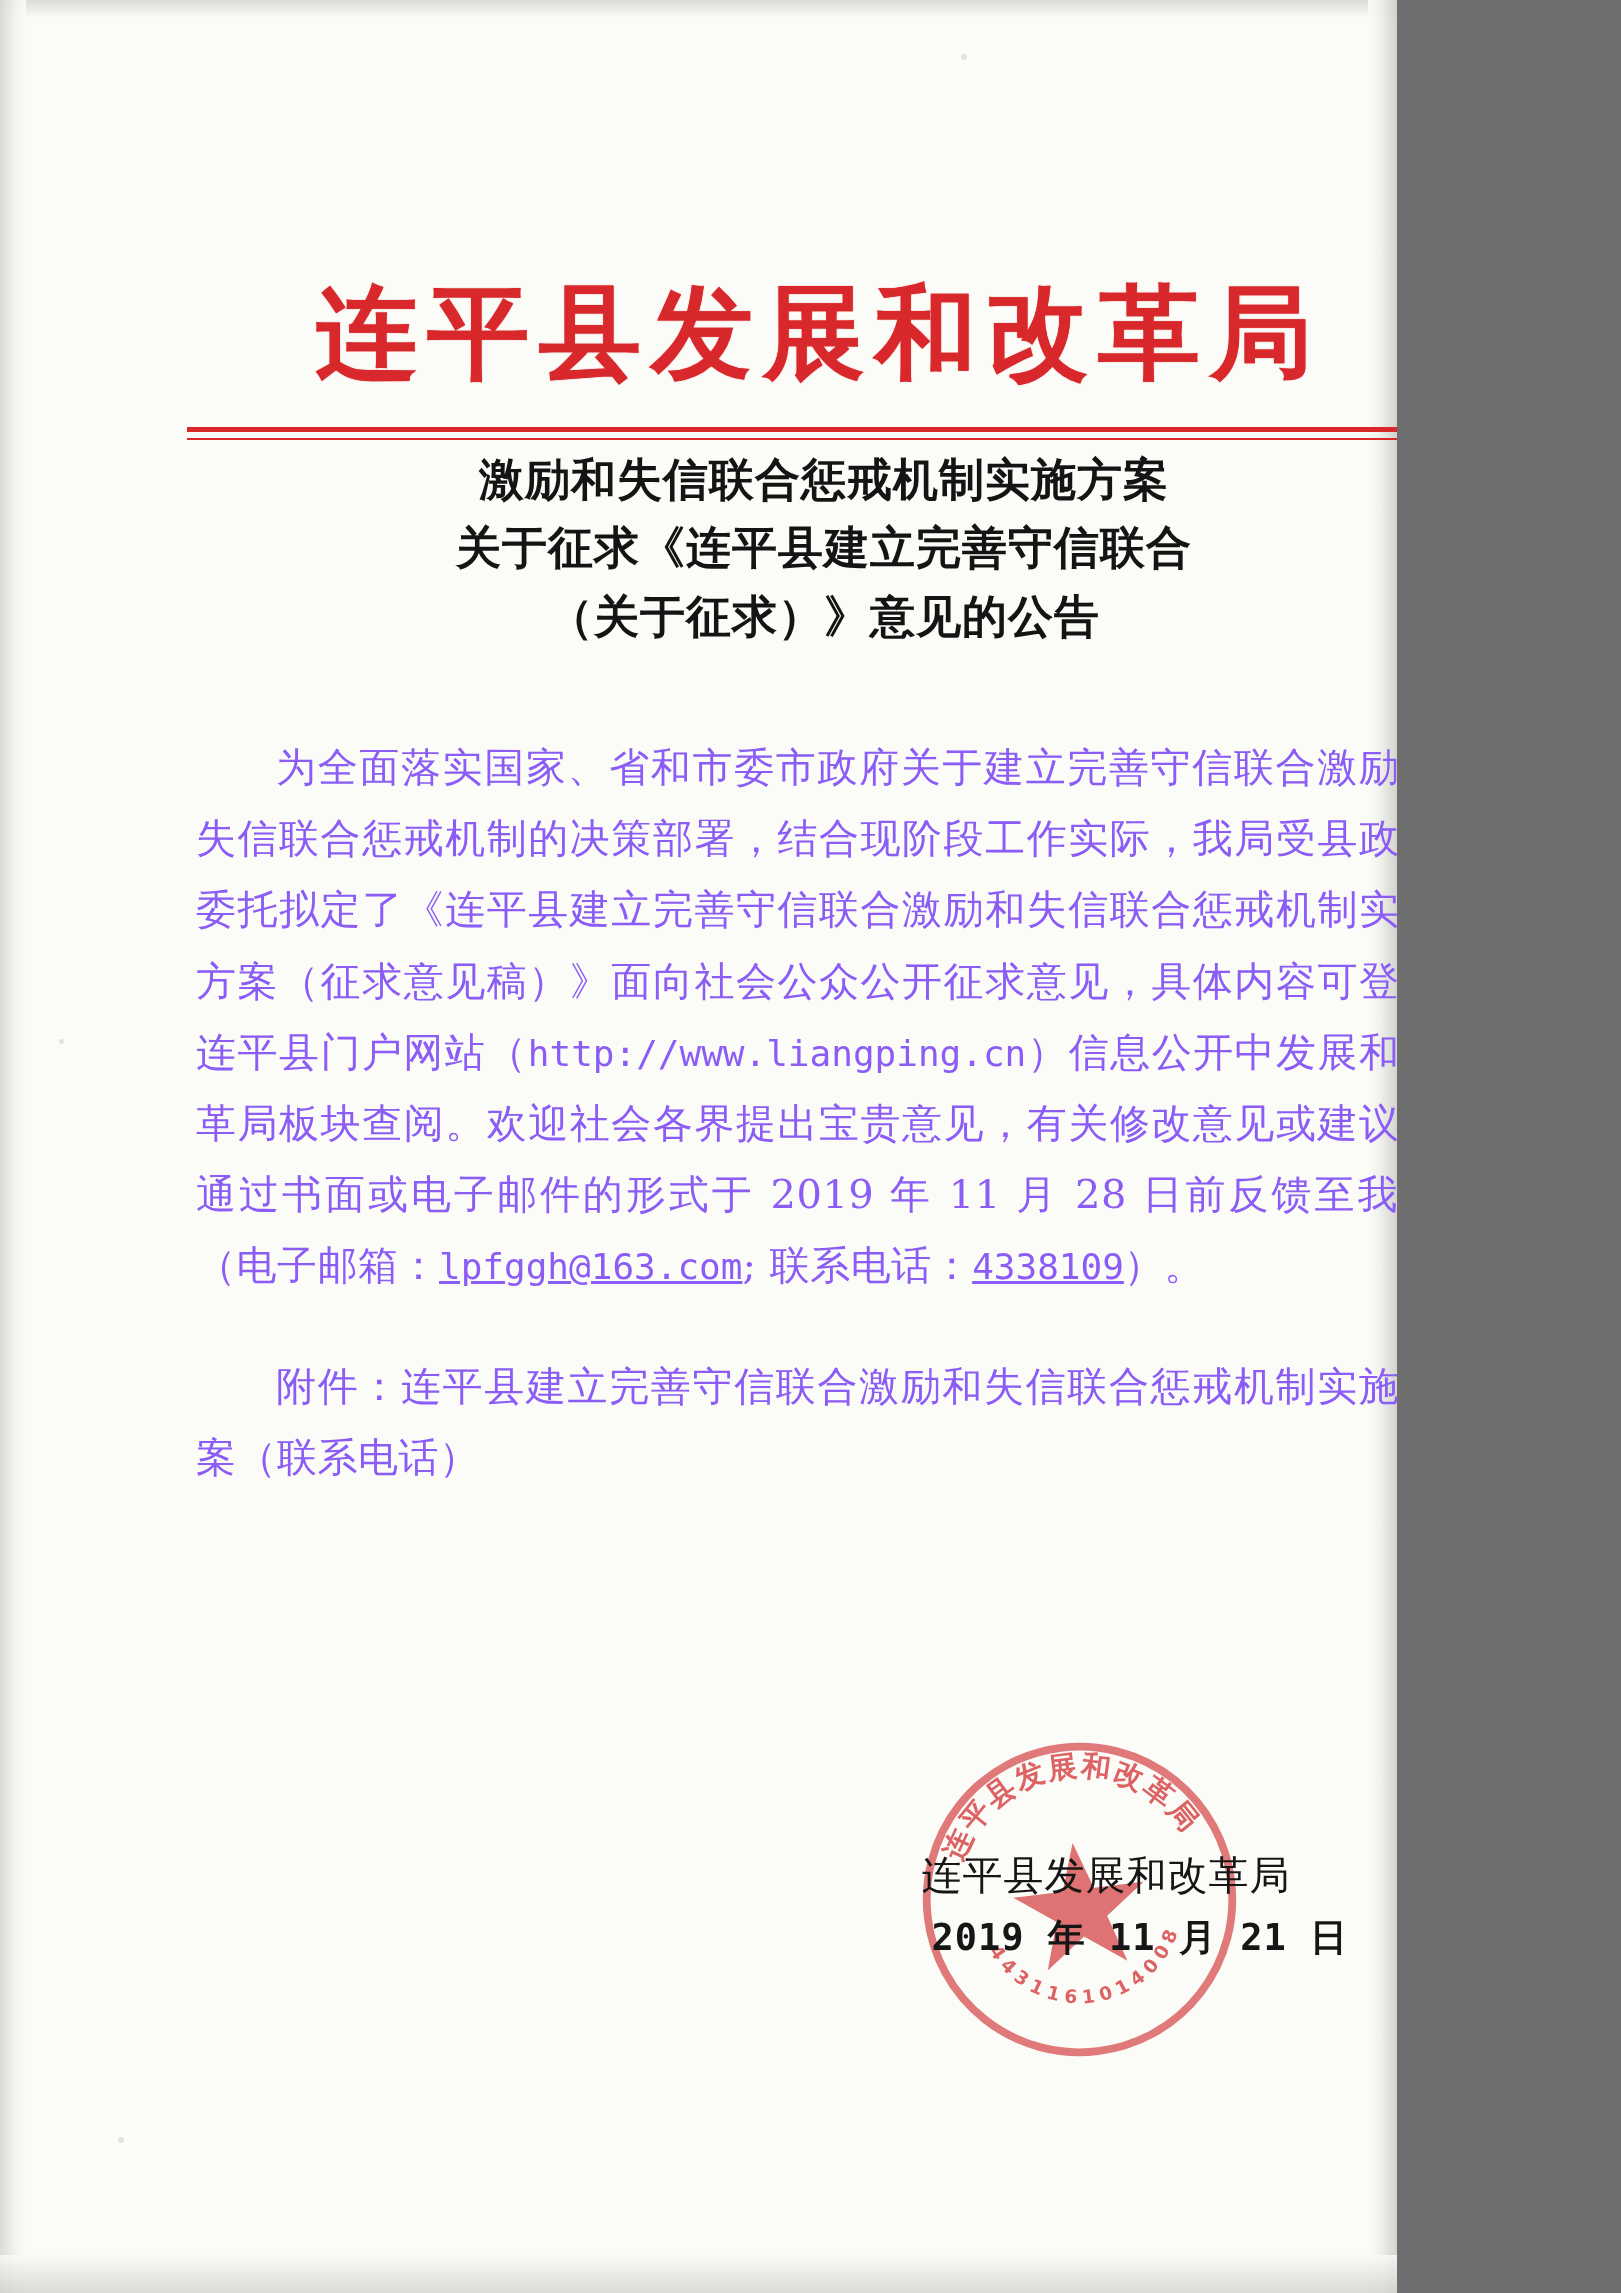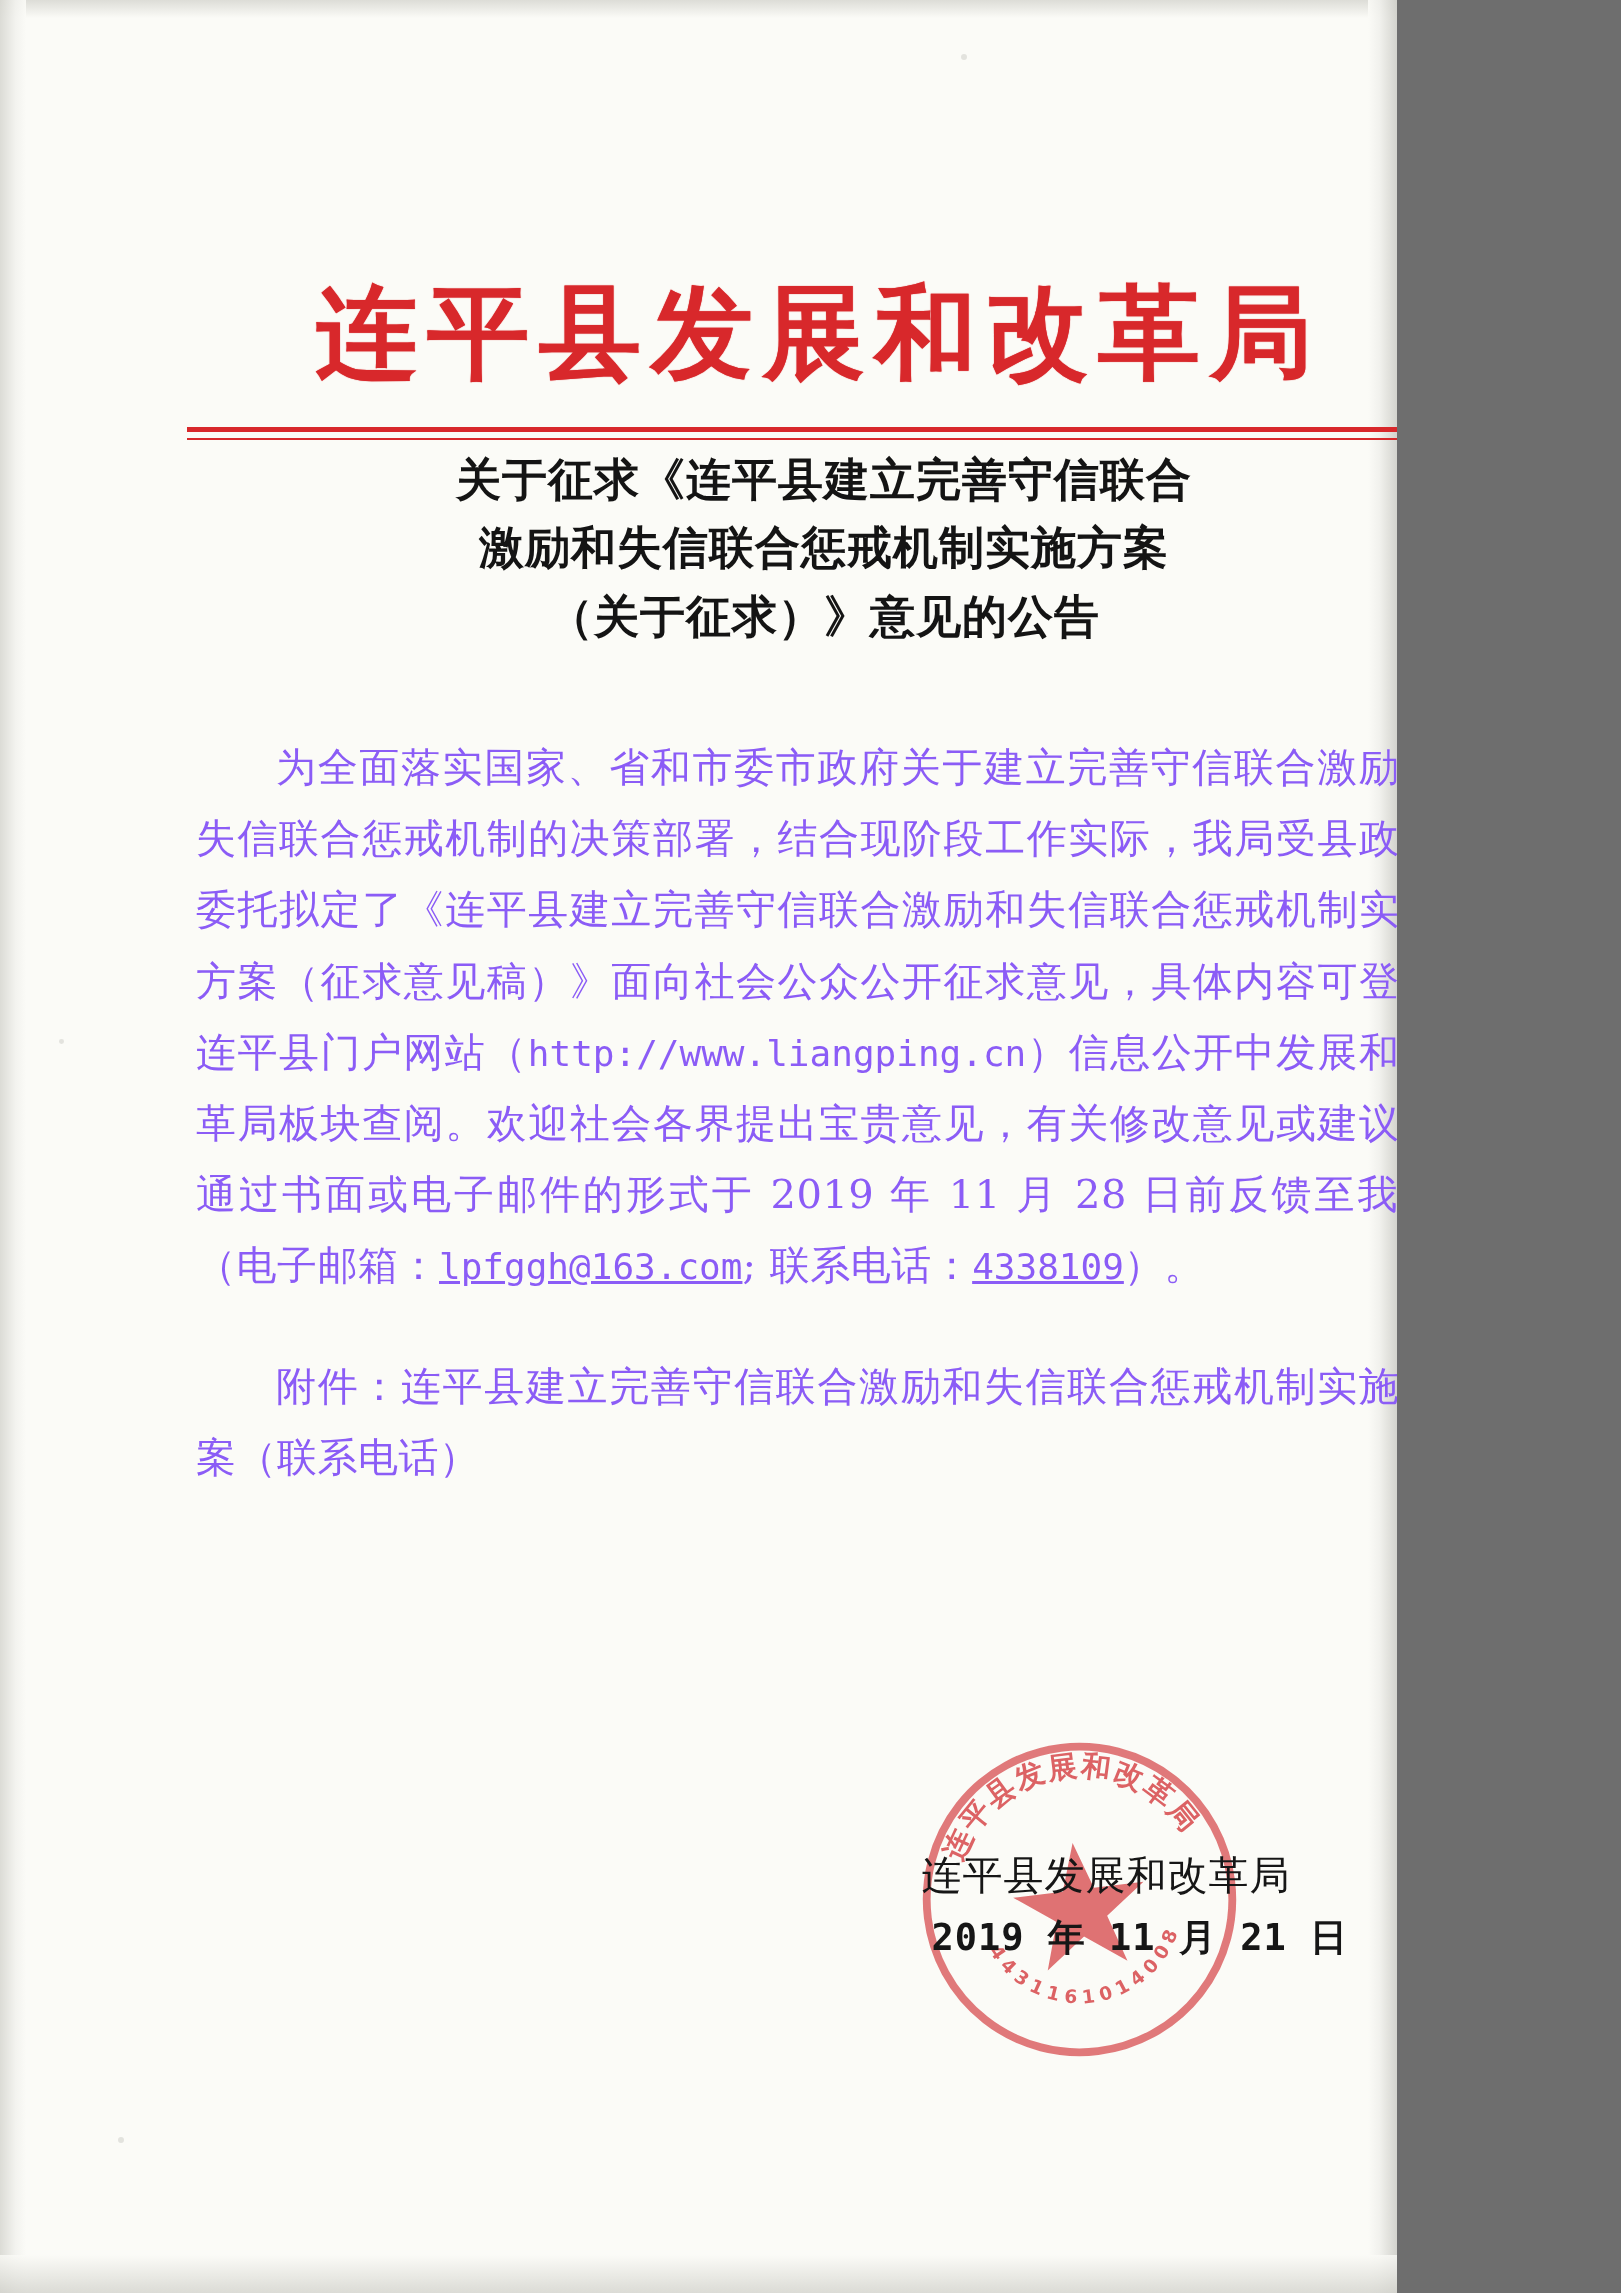--- a/index.html
+++ b/index.html
@@ -192,22 +192,22 @@
 
   <div class="content">
 
     <div class="masthead">
       <div class="masthead-title">连平县发展和改革局</div>
       <div class="masthead-rule"></div>
       <div class="masthead-rule thin"></div>
     </div>
 
     <div class="doc-title">
+      <div>激励和失信联合惩戒机制实施方案</div>
       <div>关于征求《连平县建立完善守信联合</div>
-      <div>激励和失信联合惩戒机制实施方案</div>
       <div>（关于征求）》意见的公告</div>
     </div>
 
     <div class="body-text">
       <p><span>为全面落实国家、省和市委市政府关于建立完善守信联合激励和失信联合惩戒机制的决策部署，结合现阶段工作实际，我局受县政府委托拟定了《连平县建立完善守信联合激励和失信联合惩戒机制实施方案（征求意见稿）》面向社会公众公开征求意见，具体内容可登陆连平县门户网站（</span><span class="mono">http://www.liangping.cn</span><span>）信息公开中发展和改革局板块查阅。欢迎社会各界提出宝贵意见，有关修改意见或建议可通过书面或电子邮件的形式于 2019 年 11 月 28 日前反馈至我局（电子邮箱：</span><span class="mono u">lpfggh@163.com</span><span>; 联系电话：</span><span class="mono u">4338109</span><span>）。</span></p>
       <div class="spacer"></div>
       <p>附件：连平县建立完善守信联合激励和失信联合惩戒机制实施方案（联系电话）</p>
     </div>
 
     <div class="seal">

